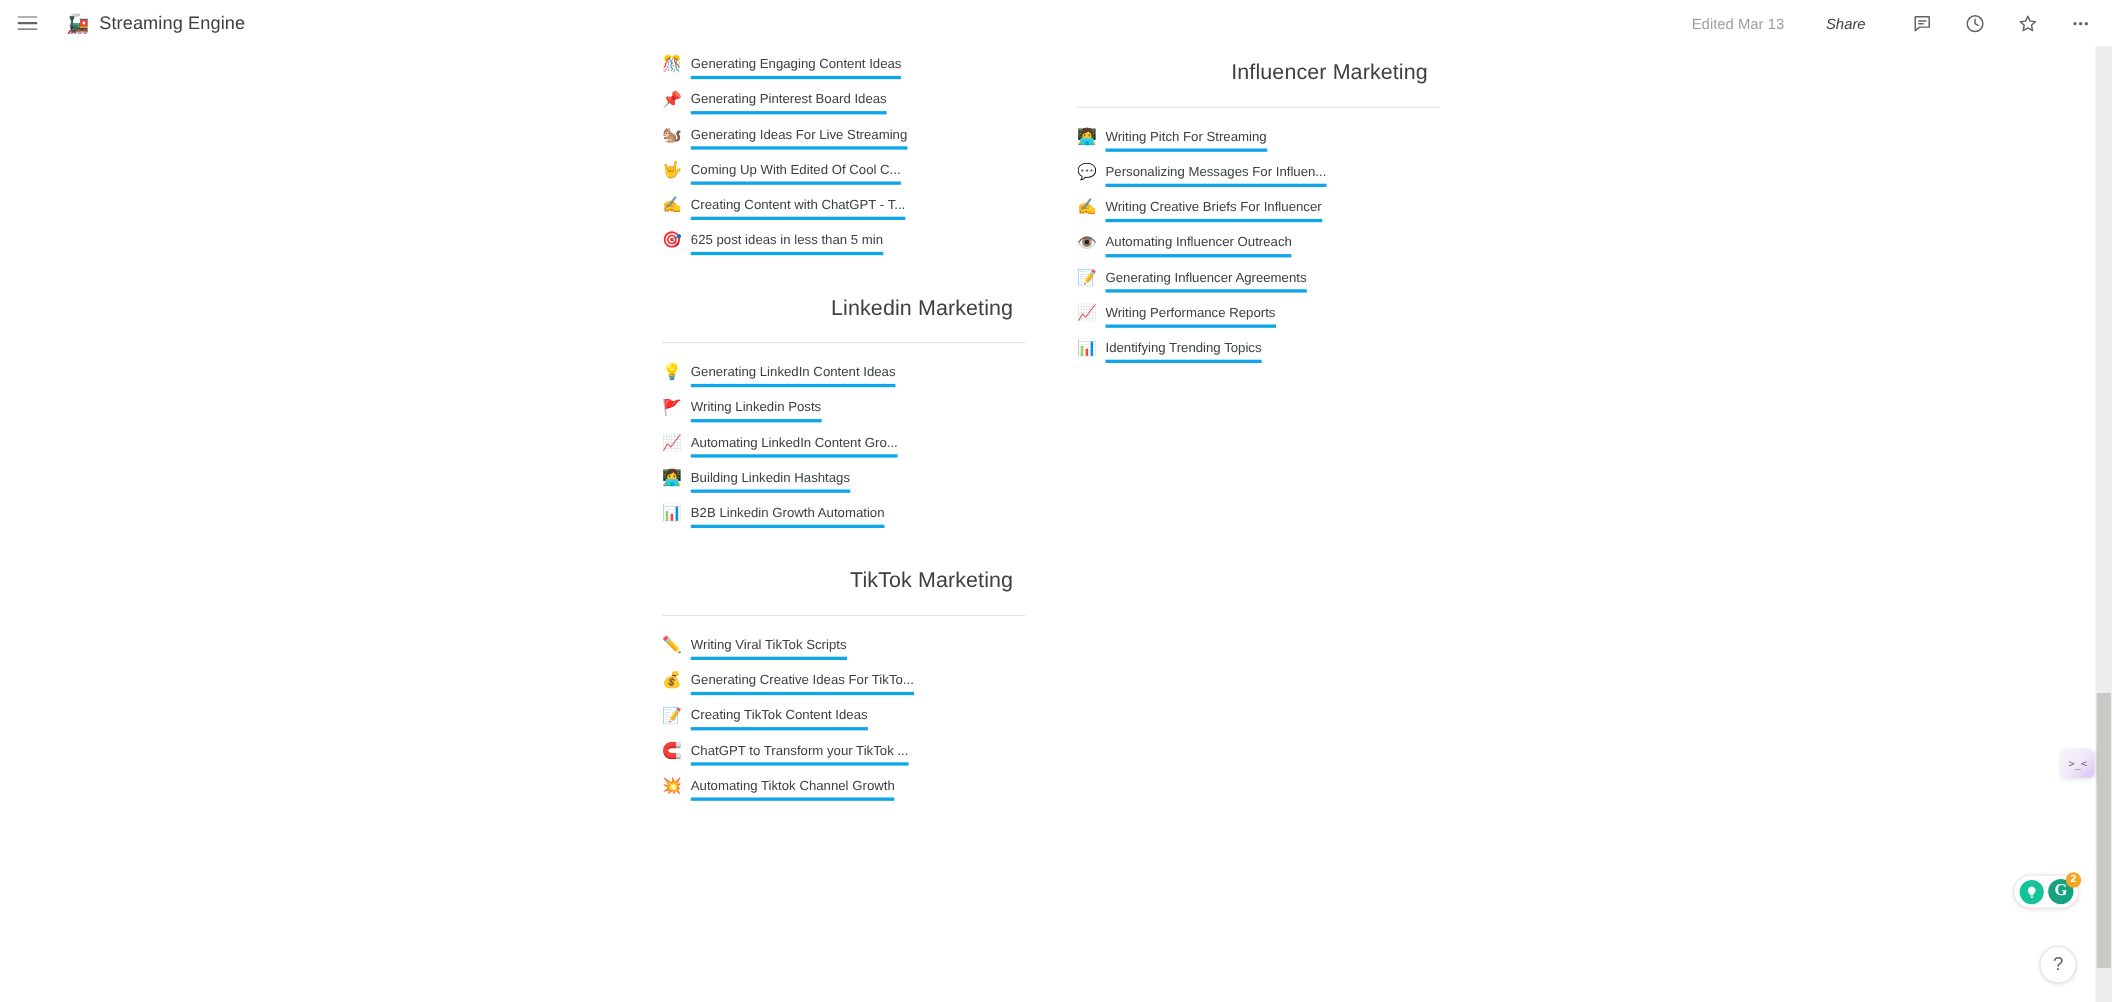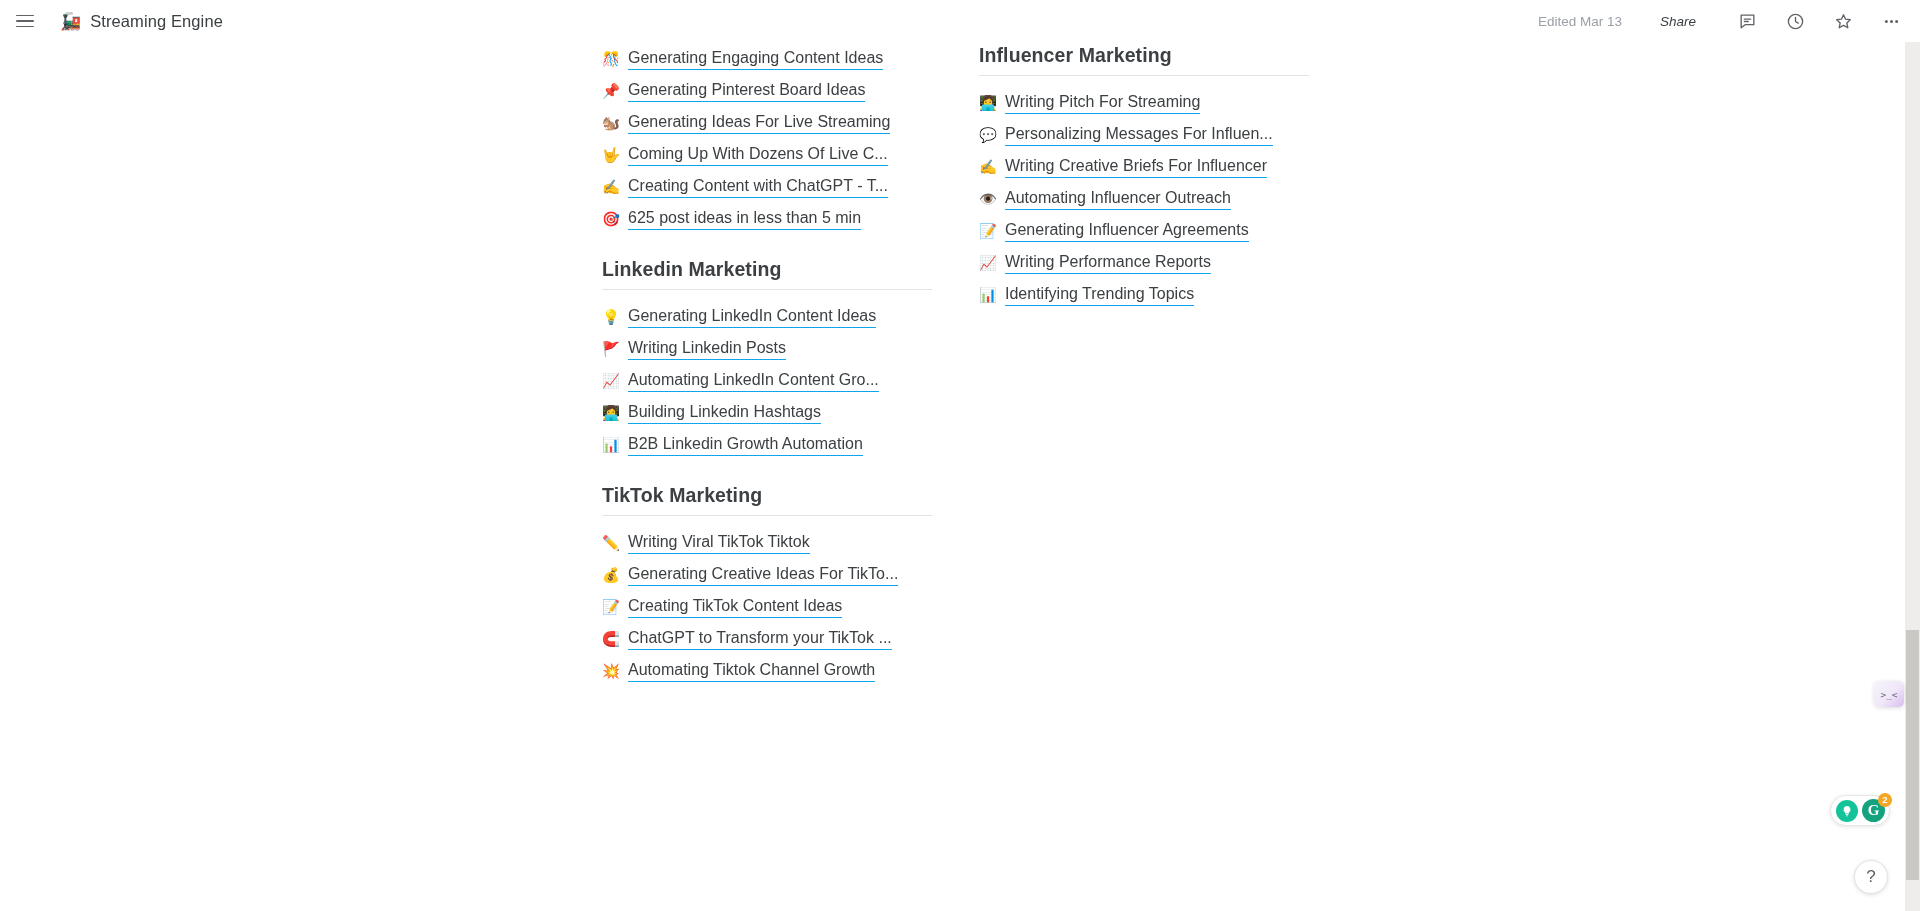--- a/index.html
+++ b/index.html
@@ -112,26 +112,27 @@
   }
   .col {
     position: absolute;
     top: 0;
   }
   .col-left  { left: 602px; width: 330px; }
   .col-right { left: 979px; width: 330px; }
   .section-title {
     font-size: 19.5px;
     color: #3c4043;
-    font-weight: 700;
+    font-weight: 400;
     letter-spacing: .1px;
-    margin: 0;
+    margin: 11px;
     padding: 0 0 7px 0;
     line-height: 26px;
     white-space: nowrap;
+    text-align: right;
   }
   .section-rule {
     border: 0;
     border-top: 1px solid #e3e3e3;
     margin: 0 0 10px 0;
     width: 330px;
   }
   .link-list {
     list-style: none;
     margin: 0;
@@ -148,24 +149,24 @@
   .link-emoji {
     font-size: 14.5px;
     width: 18px;
     flex: 0 0 18px;
     text-align: center;
     line-height: 32px;
     position: relative;
     top: 1px;
   }
   .doc-link {
-    font-size: 16px;
+    font-size: 12px;
     color: #3c4043;
     text-decoration: none;
-    border-bottom: 1px solid #0ea5e9;
+    border-bottom: 3px solid #0ea5e9;
     line-height: 22px;
     cursor: pointer;
     white-space: nowrap;
     display: inline-block;
   }
 
   .spacer-lg { height: 22px; }
 
   
   .scroll-track {
@@ -343,21 +344,21 @@
           <li class="link-item">
             <span class="link-emoji">📌</span>
             <a class="doc-link">Generating Pinterest Board Ideas</a>
           </li>
           <li class="link-item">
             <span class="link-emoji">🐿️</span>
             <a class="doc-link">Generating Ideas For Live Streaming</a>
           </li>
           <li class="link-item">
             <span class="link-emoji">🤟</span>
-            <a class="doc-link">Coming Up With Dozens Of Live C...</a>
+            <a class="doc-link">Coming Up With Edited Of Cool C...</a>
           </li>
           <li class="link-item">
             <span class="link-emoji">✍️</span>
             <a class="doc-link">Creating Content with ChatGPT - T...</a>
           </li>
           <li class="link-item">
             <span class="link-emoji">🎯</span>
             <a class="doc-link">625 post ideas in less than 5 min</a>
           </li>
         </ul>
@@ -385,21 +386,21 @@
             <span class="link-emoji">📊</span>
             <a class="doc-link">B2B Linkedin Growth Automation</a>
           </li>
         </ul>
         <div class="spacer-lg"></div>
         <h2 class="section-title">TikTok Marketing</h2>
         <hr class="section-rule">
         <ul class="link-list">
           <li class="link-item">
             <span class="link-emoji">✏️</span>
-            <a class="doc-link">Writing Viral TikTok Tiktok</a>
+            <a class="doc-link">Writing Viral TikTok Scripts</a>
           </li>
           <li class="link-item">
             <span class="link-emoji">💰</span>
             <a class="doc-link">Generating Creative Ideas For TikTo...</a>
           </li>
           <li class="link-item">
             <span class="link-emoji">📝</span>
             <a class="doc-link">Creating TikTok Content Ideas</a>
           </li>
           <li class="link-item">

